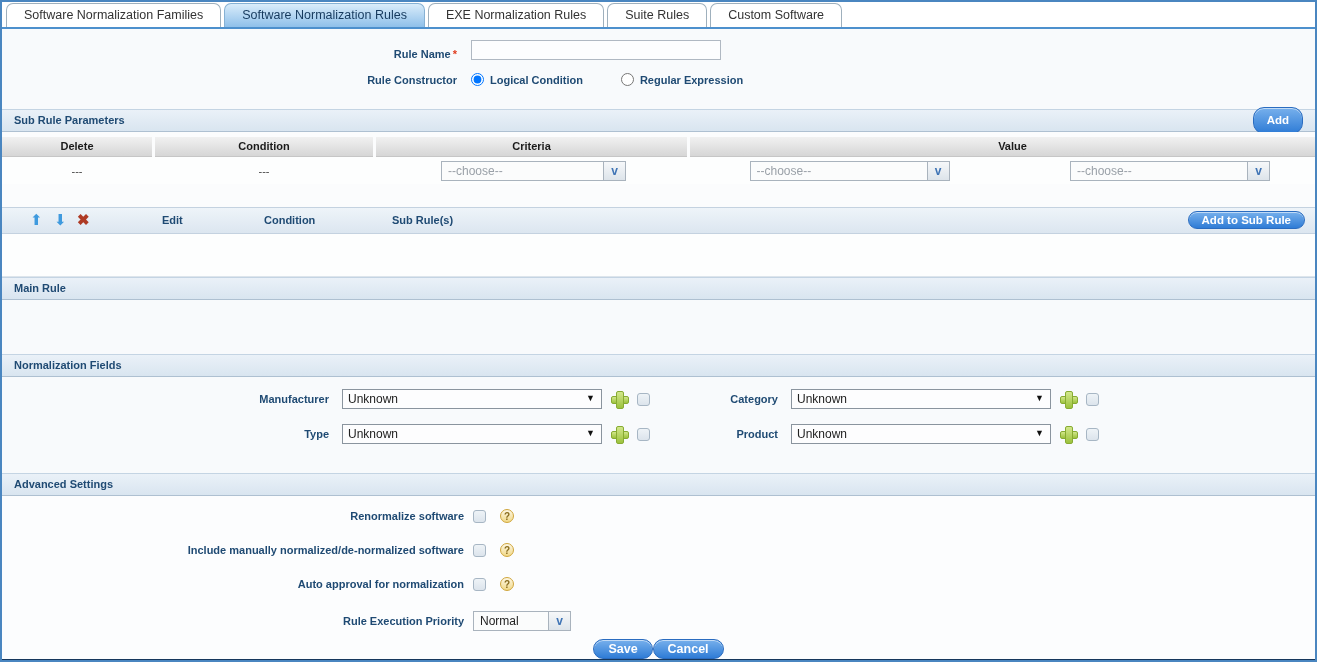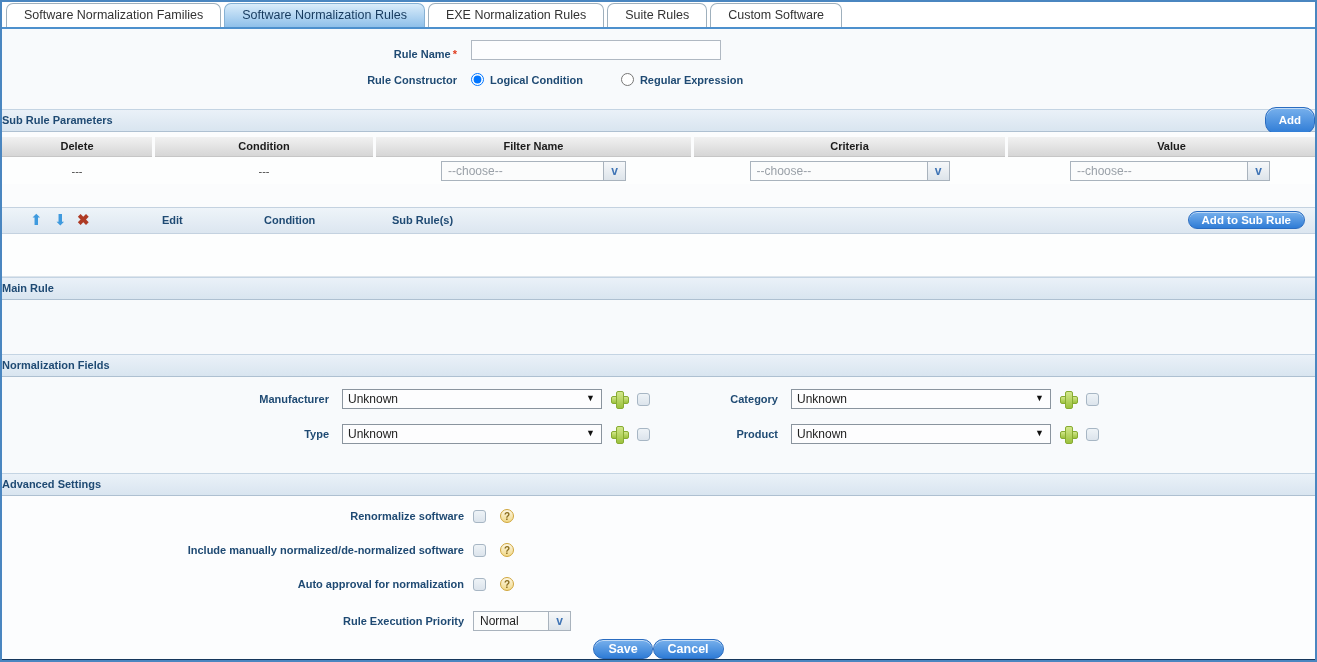--- a/index.html
+++ b/index.html
@@ -20,21 +20,21 @@
   .topform { flex:0 0 auto; height:80px; padding-top:11px; background:#f8fafc; }
   .frow { display:flex; align-items:flex-end; margin-bottom:13px; }
   .flabel { width:455px; text-align:right; font-weight:bold; color:#1f4a73; flex:0 0 auto; }
   .req { color:#e03c1f; font-weight:bold; margin-left:2px; }
   .fctrl { margin-left:14px; display:flex; align-items:center; }
   .txtinput { width:250px; height:20px; border:1px solid #b0b8c2; background:#fdfdfe; padding:0 5px; font-size:12px; }
   .radio { margin:0 6px 0 0; }
   .radiolabel { font-weight:bold; color:#1f4a73; margin-right:38px; }
 
   
-  .sechdr { height:23px; line-height:21px; padding:0 0;
+  .sechdr { height:23px; line-height:21px; padding:0 12px;
             background:linear-gradient(#eaf1f8,#d9e5f0);
             border-top:1px solid #c4d4e3; border-bottom:1px solid #aec0d1;
             color:#1f4a73; font-weight:bold; display:flex; align-items:center;
             justify-content:space-between; flex:0 0 auto; }
 
   
   .pill { display:inline-block; background:linear-gradient(#77b0ec,#2f7cd6);
           border:1px solid #2a6cc0; border-radius:11px; color:#fff; font-weight:bold;
           font-size:11.5px; padding:2px 13px; cursor:pointer;
           box-shadow:inset 0 1px 0 rgba(255,255,255,.55); white-space:nowrap; }
@@ -139,21 +139,20 @@
 
   <div class="sechdr">
     <span>Sub Rule Parameters</span>
     <span class="pill">Add</span>
   </div>
 
   <div class="tablearea">
     <div class="thead">
       <div class="th c-delete">Delete</div>
       <div class="th c-cond">Condition</div>
-      <div class="th c-filter">Filter Name</div>
       <div class="th c-crit">Criteria</div>
       <div class="th c-val">Value</div>
     </div>
     <div class="trow">
       <div class="td c-delete">---</div>
       <div class="td c-cond">---</div>
       <div class="td c-filter">
         <span class="choose">
           <span class="ctxt">--choose--</span>
           <span class="carrow">v</span>

